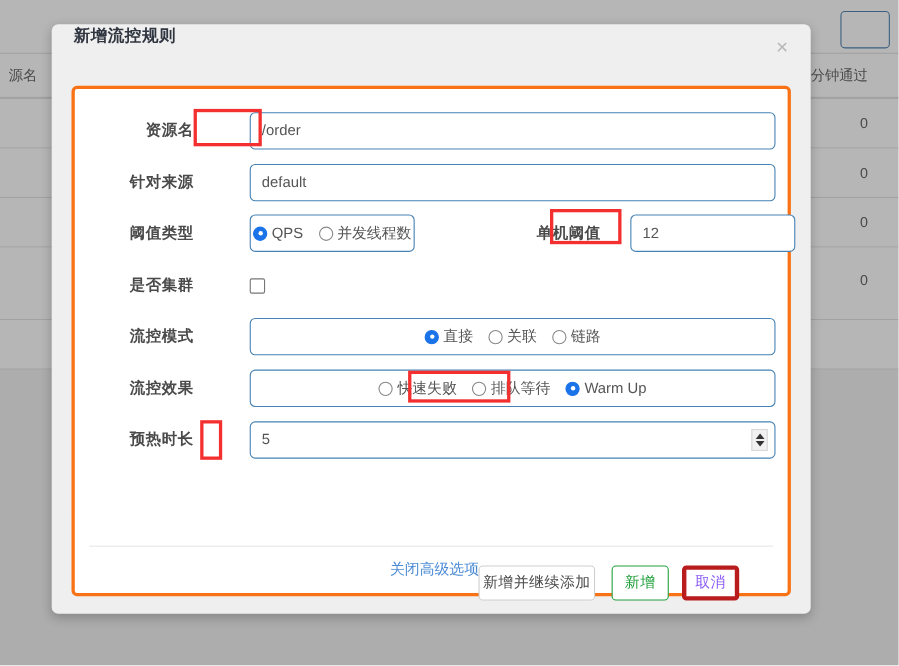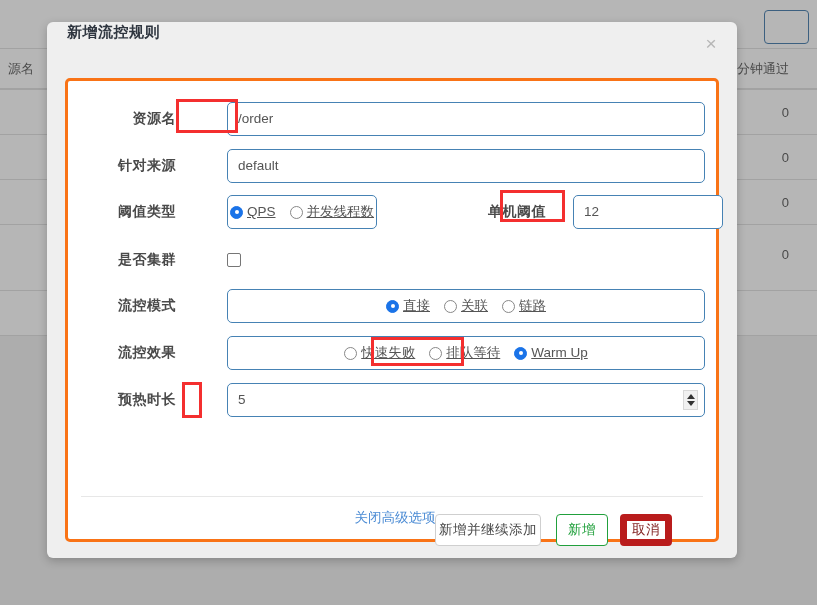--- a/index.html
+++ b/index.html
@@ -124,21 +124,21 @@
   .ibox {
     width: 478px; height: 34px;
     border: 1px solid #4682b4; border-radius: 5px;
     background: #fff;
     font-size: 13.5px; color: #555;
     padding: 0 10px;
     line-height: 32px;
     display: flex; align-items: center;
   }
   .ibox.small { width: 150px; }
-  .ibox.center { justify-content: center; gap: 0; text-decoration: underline; }
+  .ibox.center { justify-content: center; gap: 0; }
   .ibox.num { position: relative; padding-right: 30px; }
 
   .radio-grp {
     display: flex; align-items: center; justify-content: center;
     width: 100%; height: 100%;
     gap: 0;
   }
   .radio-opt {
     display: inline-flex; align-items: center;
     font-size: 13.5px; color: #555;
@@ -231,21 +231,21 @@
   #btn-add-continue {
     right: 178px; width: 106px;
     border: 1px solid #cfcfcf; color: #4a4a4a;
   }
   #btn-add {
     right: 111px; width: 52px;
     border: 1px solid #21a03c; color: #21a03c;
   }
   #btn-cancel {
     right: 47px; width: 52px;
-    border: 7px solid #b91c1c; color: #7f1d1d;
+    border: 4px solid #b91c1c; color: #8b5cf6;
   }
 
   
   .annot {
     position: absolute;
     border: 3px solid #f42f2f;
     pointer-events: none;
   }
 </style>
 </head>

